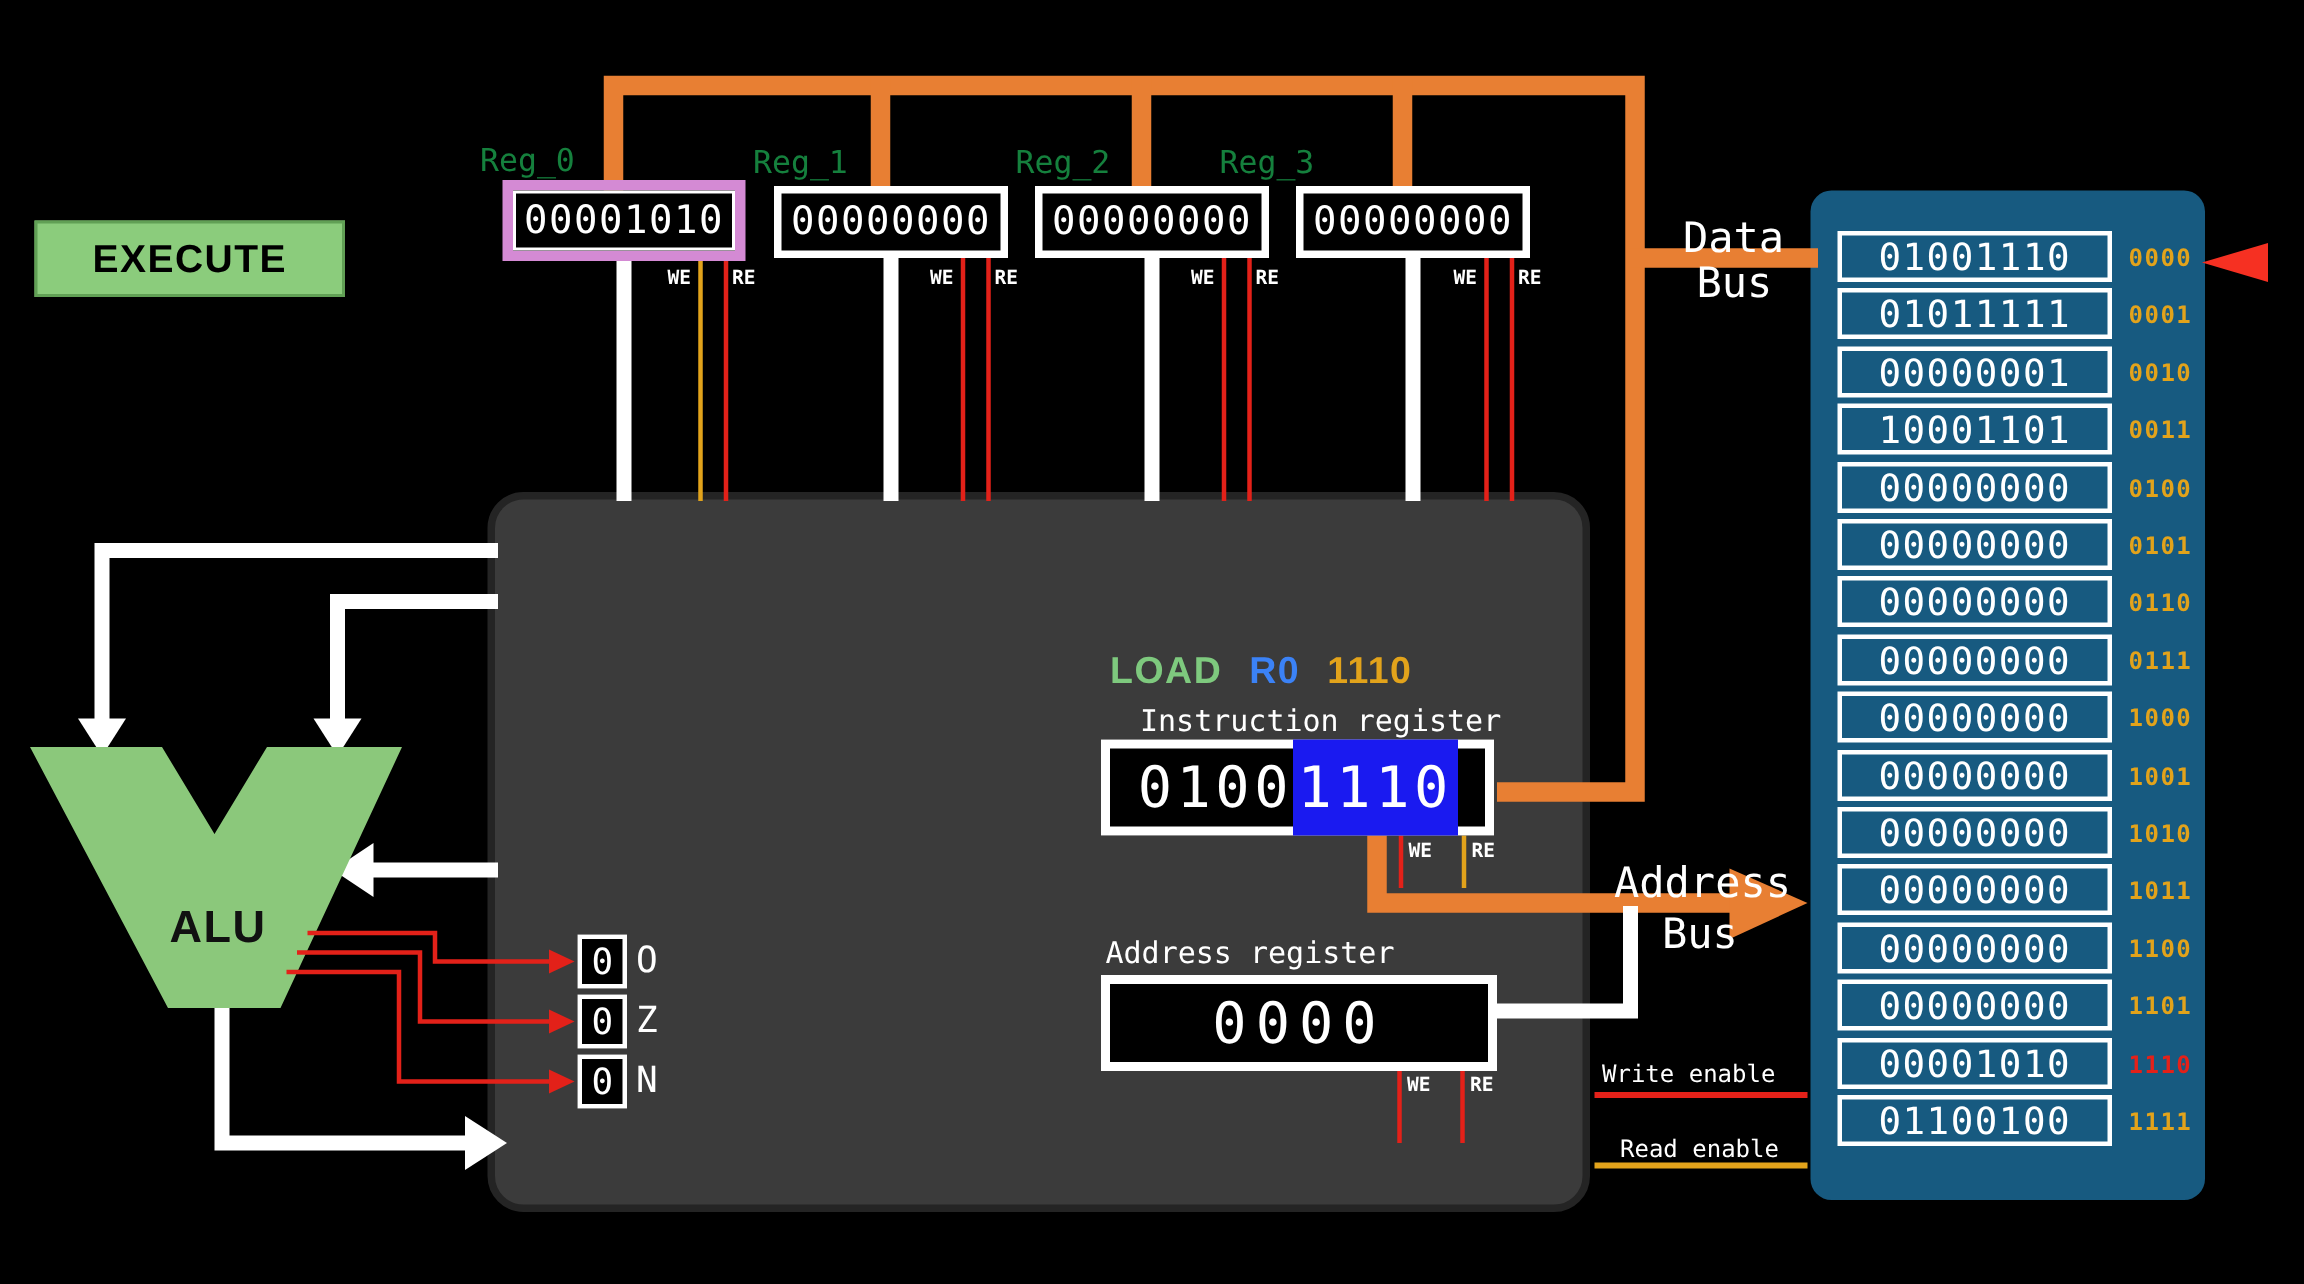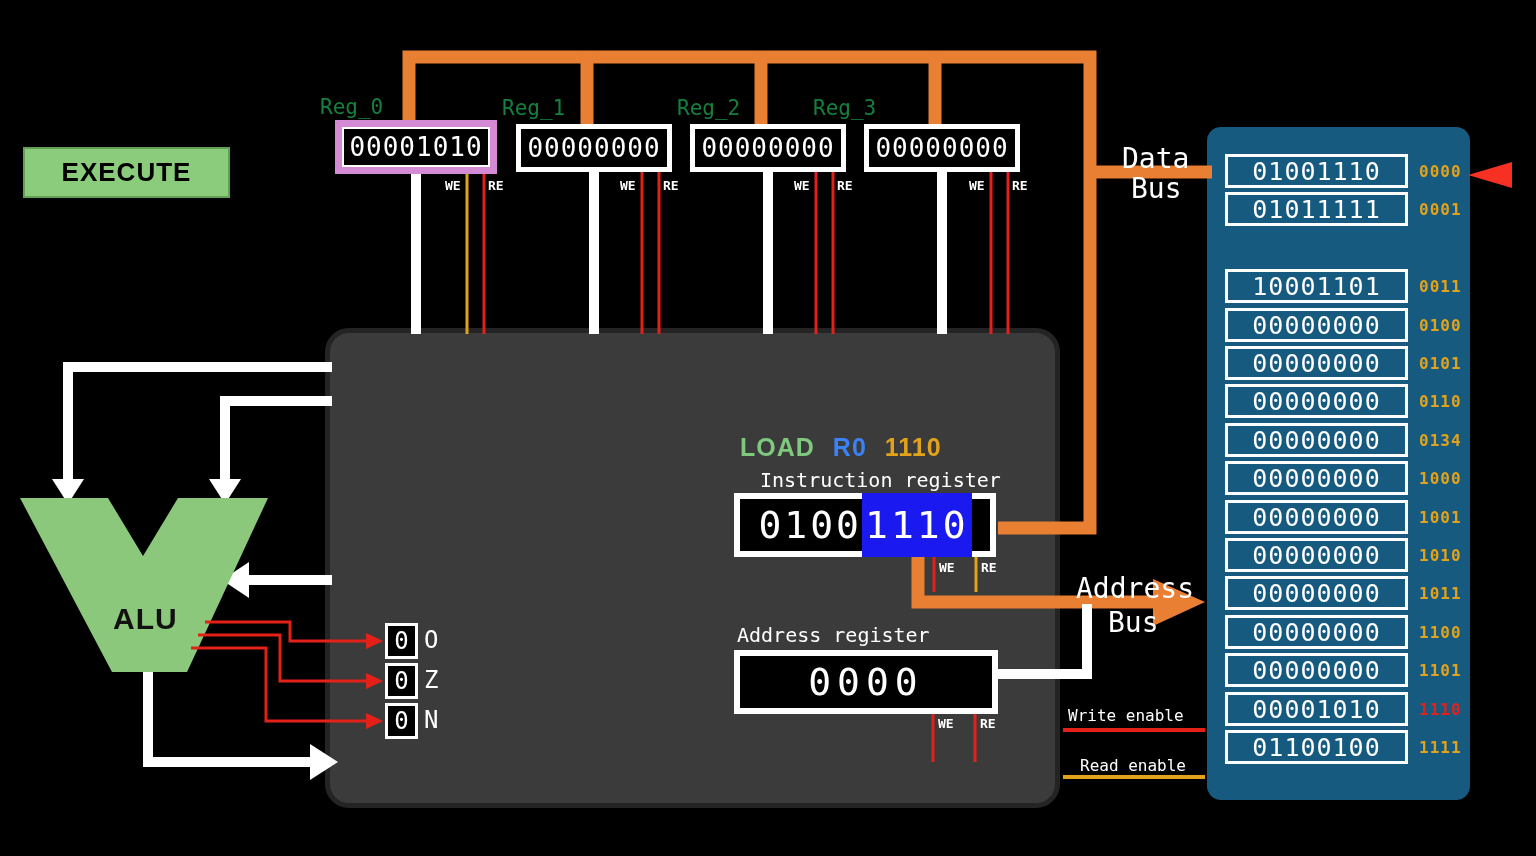--- a/index.html
+++ b/index.html
@@ -72,39 +72,43 @@
   <div id="cpu-box" class="abs"></div>
   <div id="memory-box" class="abs">
     <div class="mem-row" style="top:27px">
         <div class="mem-cell">01001110</div>
         <div class="mem-addr">0000</div>
       </div>
     <div class="mem-row" style="top:65px">
         <div class="mem-cell">01011111</div>
         <div class="mem-addr">0001</div>
       </div>
+    <div class="mem-row" style="top:104px">
+        <div class="mem-cell">00000001</div>
+        <div class="mem-addr">0010</div>
+      </div>
     <div class="mem-row" style="top:142px">
         <div class="mem-cell">10001101</div>
         <div class="mem-addr">0011</div>
       </div>
     <div class="mem-row" style="top:181px">
         <div class="mem-cell">00000000</div>
         <div class="mem-addr">0100</div>
       </div>
     <div class="mem-row" style="top:219px">
         <div class="mem-cell">00000000</div>
         <div class="mem-addr">0101</div>
       </div>
     <div class="mem-row" style="top:257px">
         <div class="mem-cell">00000000</div>
         <div class="mem-addr">0110</div>
       </div>
     <div class="mem-row" style="top:296px">
         <div class="mem-cell">00000000</div>
-        <div class="mem-addr">0134</div>
+        <div class="mem-addr">0111</div>
       </div>
     <div class="mem-row" style="top:334px">
         <div class="mem-cell">00000000</div>
         <div class="mem-addr">1000</div>
       </div>
     <div class="mem-row" style="top:373px">
         <div class="mem-cell">00000000</div>
         <div class="mem-addr">1001</div>
       </div>
     <div class="mem-row" style="top:411px">

